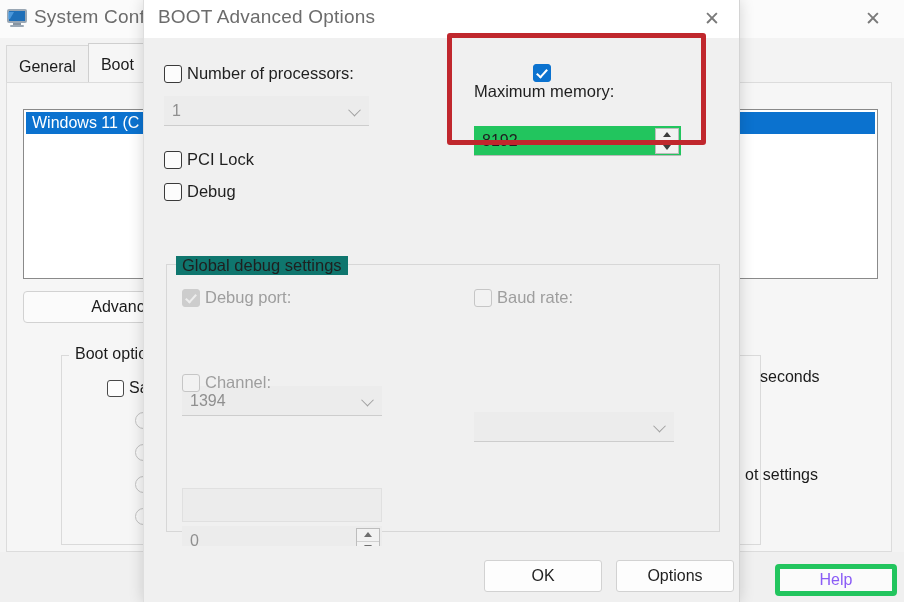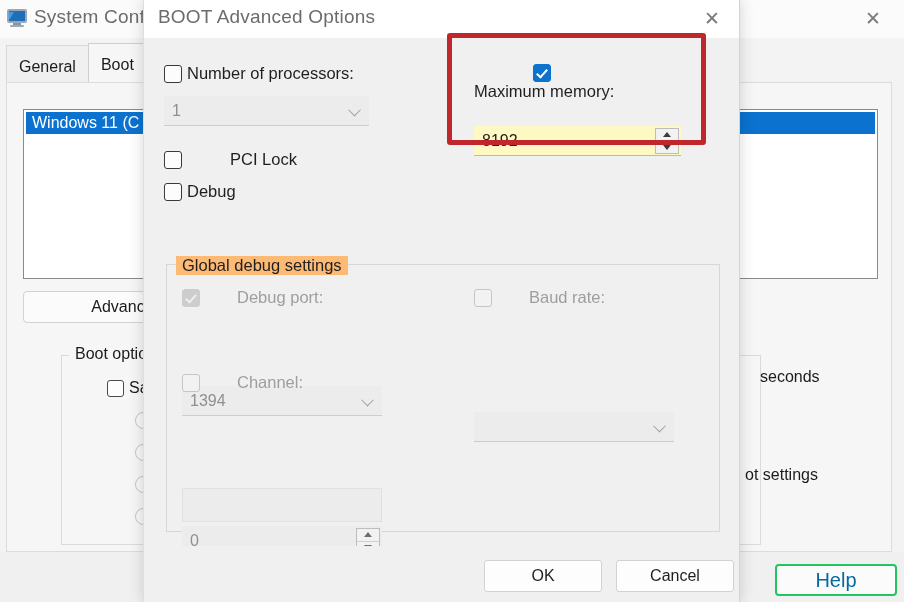--- a/index.html
+++ b/index.html
@@ -150,23 +150,23 @@
     flex: none;
   }
   .dim { color: #a9a9a9; }
   #bg-seconds { position: absolute; left: 760px; top: 368px; font-size: 16px; color: #1b1b1b; }
   #bg-bootsettings { position: absolute; left: 745px; top: 466px; font-size: 16px; color: #1b1b1b; }
   #bg-help-btn {
     position: absolute;
     left: 775px; top: 564px;
     width: 122px; height: 32px;
     background: #fbfbfb;
-    border: 2px solid #22c55e;
+    border: 5px solid #22c55e;
     border-radius: 4px;
-    font-size: 20px; color: #0369a1;
+    font-size: 16px; color: #8b5cf6;
     display: flex; align-items: center; justify-content: center;
     box-sizing: border-box;
   }
   #bg-footer {
     position: absolute;
     left: 0; top: 552px;
     width: 904px; height: 50px;
     background: #f0f0f0;
   }
 
@@ -243,21 +243,21 @@
   .cb-box.checked-disabled::after {
     content: "";
     position: absolute;
     left: 5px; top: 2px;
     width: 4px; height: 9px;
     border: solid #ededed;
     border-width: 0 2px 2px 0;
     transform: rotate(42deg);
   }
   .cb-box.disabled { border-color: #c6c6c6; background: #f2f2f2; }
-  .lbl-disabled { color: #9e9e9e; gap: 32px; }
+  .lbl-disabled { color: #9e9e9e; }
 
   
   .combo {
     background: #ececec;
     border: none;
     border-bottom: 1px solid #cdcdcd;
     height: 30px;
     display: flex; align-items: center;
     padding: 0 8px;
     font-size: 16px;
@@ -268,21 +268,21 @@
   .combo .chev {
     position: absolute;
     right: 10px; top: 50%;
     transform: translateY(-60%) rotate(45deg);
     width: 8px; height: 8px;
     border: solid #a0a0a0;
     border-width: 0 1.6px 1.6px 0;
   }
   
   .spinbox {
-    background: #fef9c3;
+    background: #22c55e;
     border: none;
     border-bottom: 1px solid #b9b9b9;
     height: 30px;
     display: flex; align-items: center;
     padding: 0 8px;
     font-size: 16px;
     color: #1f1f1f;
     box-sizing: border-box;
     position: relative;
   }
@@ -309,21 +309,21 @@
   #gds-group {
     position: absolute;
     left: 22px; top: 226px;
     width: 554px; height: 268px;
     border: 1px solid #d7d7d7;
     box-sizing: border-box;
   }
   #gds-legend {
     position: absolute;
     left: 32px; top: 218px;
-    background: #fdba74;
+    background: #0f766e;
     padding: 0 6px;
     font-size: 16.5px;
     color: #1f1f1f;
   }
   #usb-label { position: absolute; left: 38px; top: 426px; font-size: 16.5px; color: #1f1f1f; }
   #usb-input {
     position: absolute;
     left: 38px; top: 450px;
     width: 200px; height: 34px;
     background: #ececec;
@@ -430,21 +430,21 @@
 
     <div class="fld cb-row" style="left:20px; top:26px;">
       <span class="cb-box"></span>
       <span>Number of processors:</span>
     </div>
     <div class="fld combo" style="left:20px; top:58px; width:205px;">
       <span>1</span>
       <span class="chev"></span>
     </div>
 
-    <div class="fld cb-row" style="left:20px; top:112px;gap:43px;">
+    <div class="fld cb-row" style="left:20px; top:112px;">
       <span class="cb-box"></span>
       <span>PCI Lock</span>
     </div>
 
     <div class="fld cb-row" style="left:20px; top:144px;">
       <span class="cb-box"></span>
       <span>Debug</span>
     </div>
 
     <div class="fld cb-row" style="left:330px; top:26px;flex-direction:column;">
@@ -498,17 +498,17 @@
             <span class="tri-dn" style="border-top-color:#6f6f6f;"></span>
           </span>
       </span>
     </div>
 
     <div id="usb-input"></div>
   </div>
 
   <div id="dlg-buttons">
     <div class="dlg-btn" id="btn-ok">OK</div>
-    <div class="dlg-btn" id="btn-cancel">Cancel</div>
+    <div class="dlg-btn" id="btn-cancel">Options</div>
   </div>
 </div>
 
 <div id="highlight-box"></div>
 
 </body></html>

